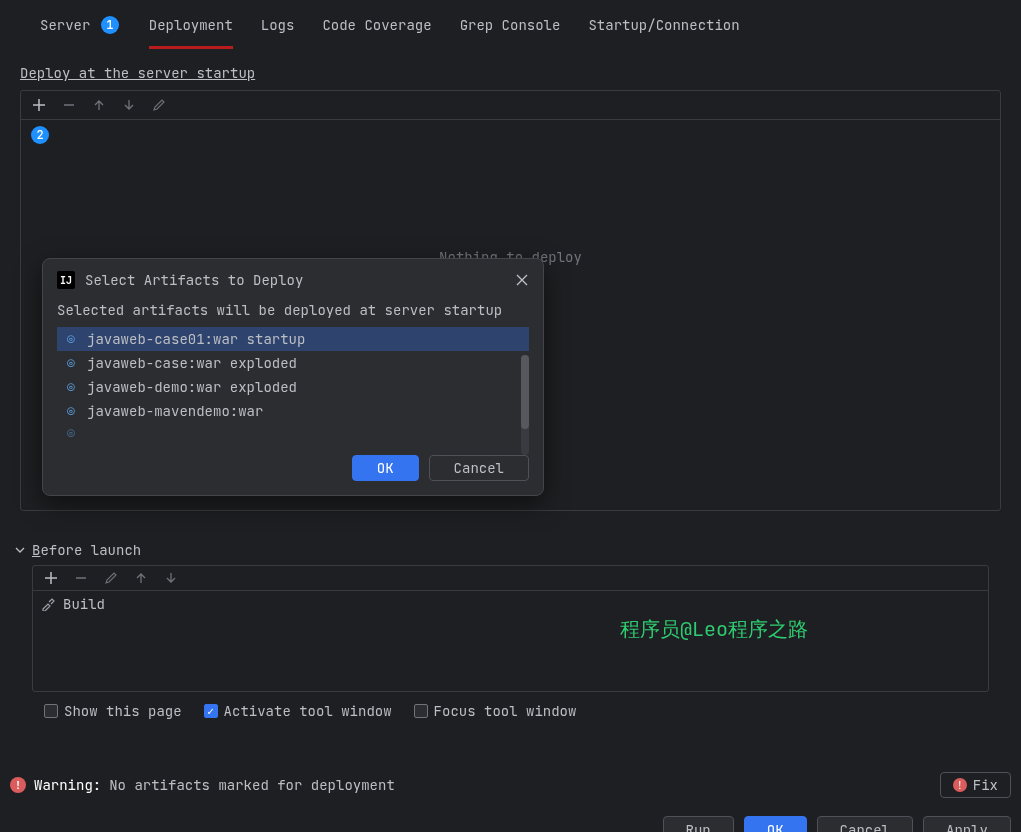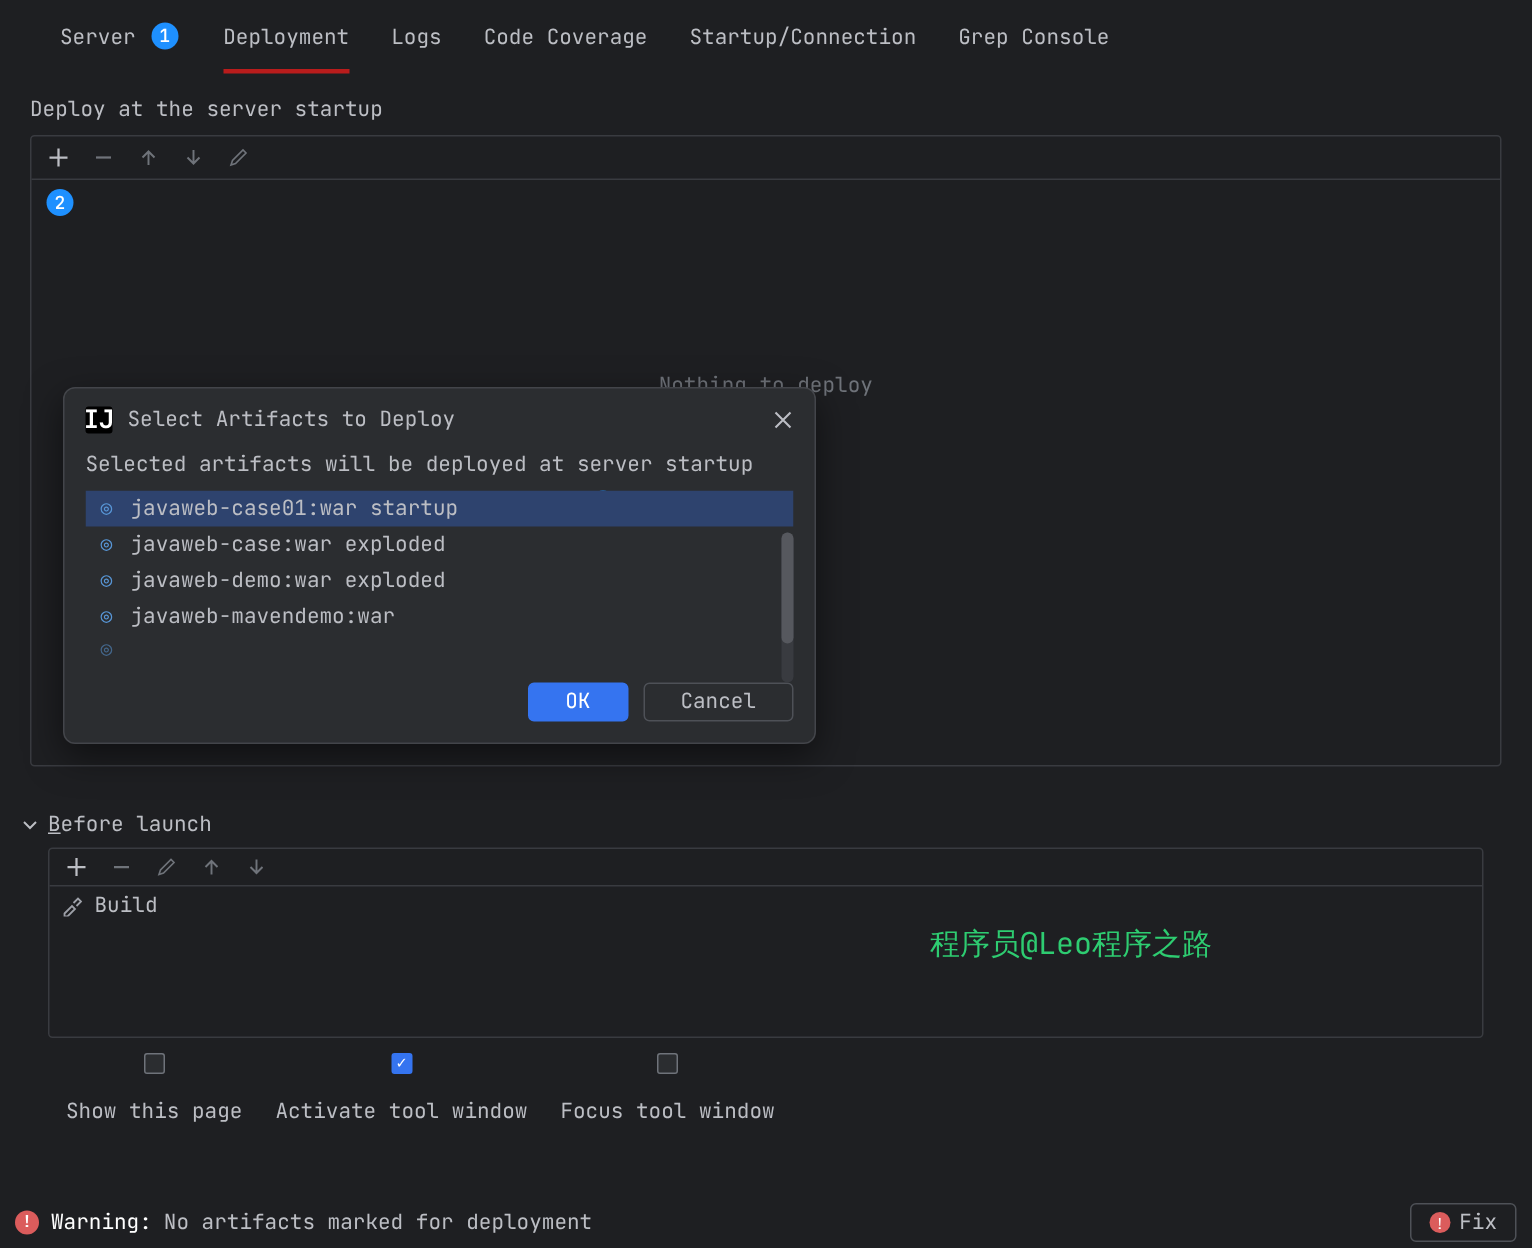--- a/index.html
+++ b/index.html
@@ -38,20 +38,21 @@
     width: 18px;
     height: 18px;
     border-radius: 50%;
     font-size: 12px;
     font-weight: 500;
     margin: 0 2px;
   }
   
   .section-title {
     padding: 14px 20px 8px 20px;
+    text-decoration: underline;
   }
   
   .panel {
     margin: 0 20px;
     border: 1px solid #393b40;
     border-radius: 3px;
     position: relative;
   }
   .toolbar {
     display: flex;
@@ -124,21 +125,21 @@
     display:flex; gap:22px; padding:10px 44px;
     align-items:center;
   }
   .chk {
     width:14px;height:14px;border:1px solid #6f737a;border-radius:2px;
     display:inline-flex;align-items:center;justify-content:center;
     background:#2b2d30;
   }
   .chk.checked { background:#3574f0; border-color:#3574f0; }
   .chk.checked::after { content:"✓"; color:#fff; font-size:11px; line-height:1; }
-  .chk-wrap { display:flex; gap:16px; align-items:center; cursor:pointer;flex-direction:column; }
+  .chk-wrap { display:flex; gap:6px; align-items:center; cursor:pointer; }
   
   .warnbar {
     display:flex; align-items:center; gap:8px;
     padding: 8px 10px;
     margin-top: 34px;
   }
   .warn-icon {
     width:16px;height:16px;border-radius:50%;background:#db5c5c;
     display:inline-flex;align-items:center;justify-content:center;
     color:#fff;font-size:11px;font-weight:bold;
@@ -177,21 +178,21 @@
     box-shadow:0 8px 24px rgba(0,0,0,.5);
     overflow:hidden;
   }
   .dlg-title {
     display:flex; align-items:center; gap:10px;
     padding:12px 14px 8px 14px;
   }
   .ij-icon {
     width:18px;height:18px;background:#000;color:#fff;
     display:inline-flex;align-items:center;justify-content:center;
-    font-size:17px;border-radius:2px;font-weight:bold;
+    font-size:10px;border-radius:2px;font-weight:bold;
   }
   .dlg-close { margin-left:auto; cursor:pointer; color:#bcbec4; }
   .dlg-sub { padding: 4px 14px 8px 14px; }
   .dlg-list {
     margin: 0 14px 0 14px;
     max-height: 118px;
     overflow:hidden;
     position:relative;
   }
   .dlg-item {
@@ -228,22 +229,22 @@
 <body>
 
 <div class="tabs">
   <div class="tab">
     <span>Server</span>
     <span class="badge-circle" style="position:relative;top:-1px;">1</span>
   </div>
   <div class="tab active">Deployment</div>
   <div class="tab">Logs</div>
   <div class="tab">Code Coverage</div>
+  <div class="tab">Grep Console</div>
   <div class="tab">Startup/Connection</div>
-  <div class="tab">Grep Console</div>
 </div>
 
 <div class="section-title">Deploy at the server startup</div>
 
 <div class="panel">
   <div class="toolbar">
     <span class="tb-btn enabled">
       <svg width="14" height="14" viewBox="0 0 14 14">
           <path d="M7 1v12M1 7h12" stroke="currentColor" stroke-width="1.5"></path>
         </svg>

